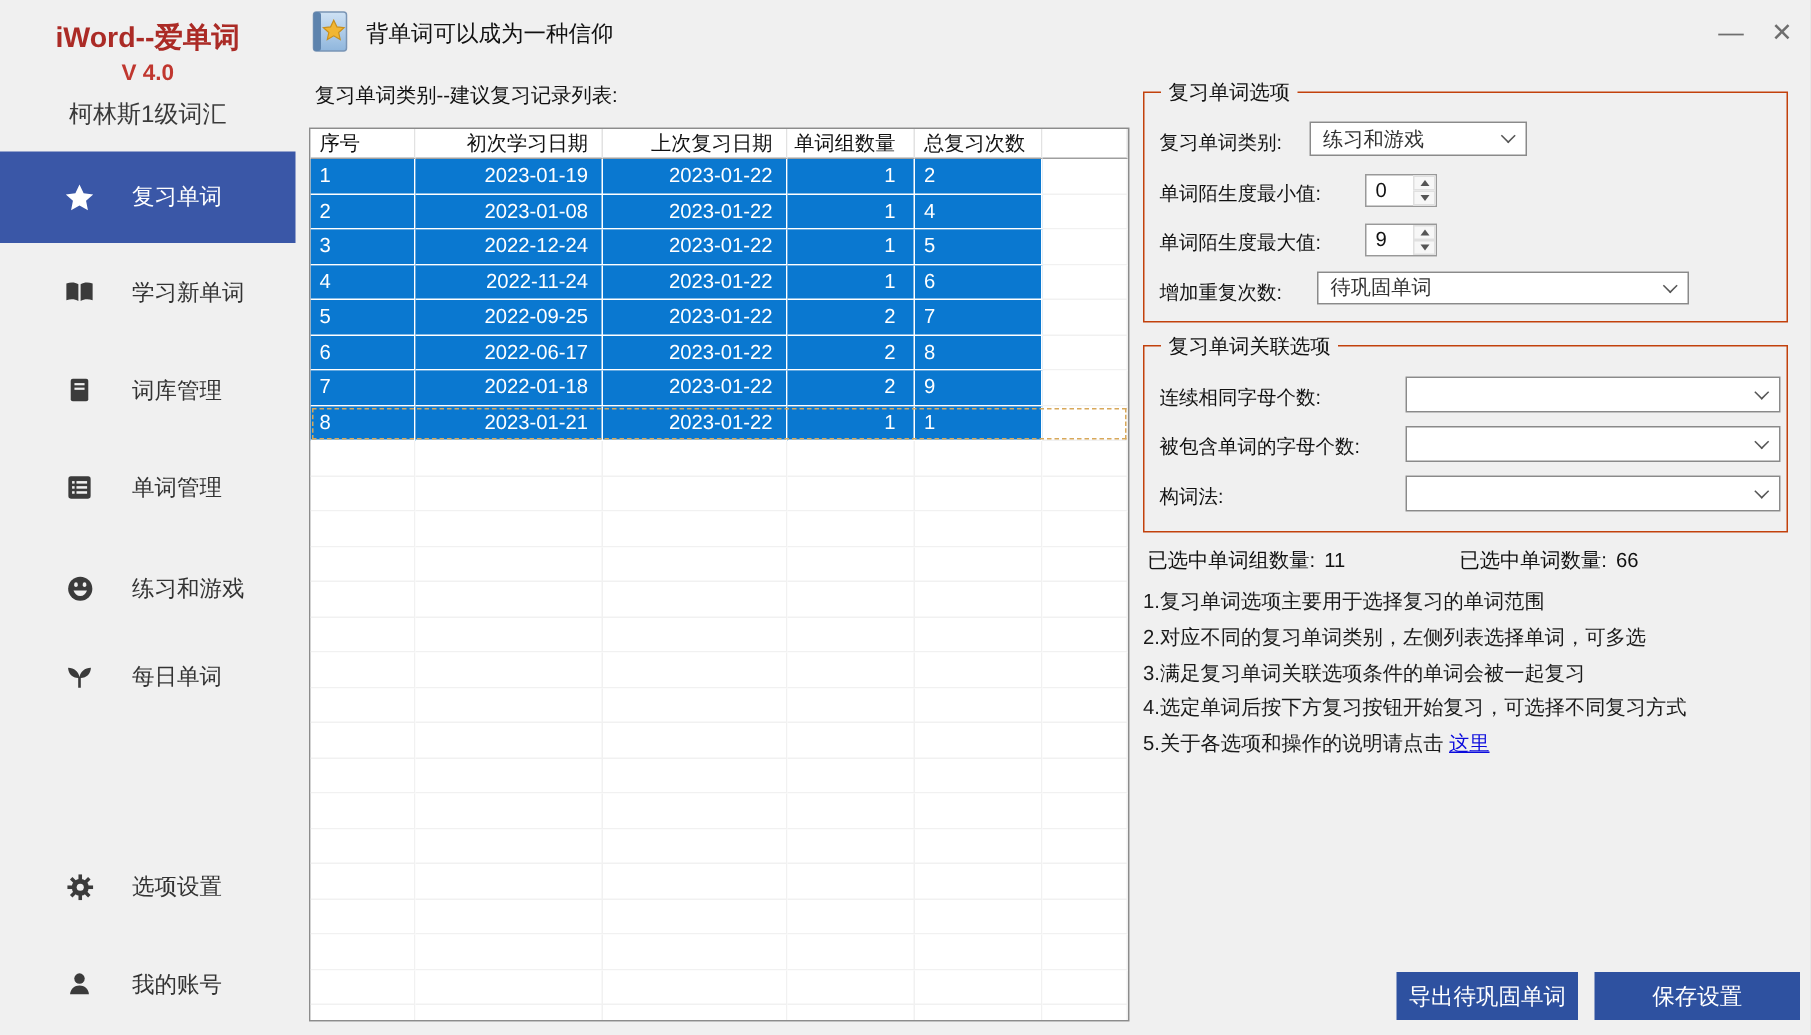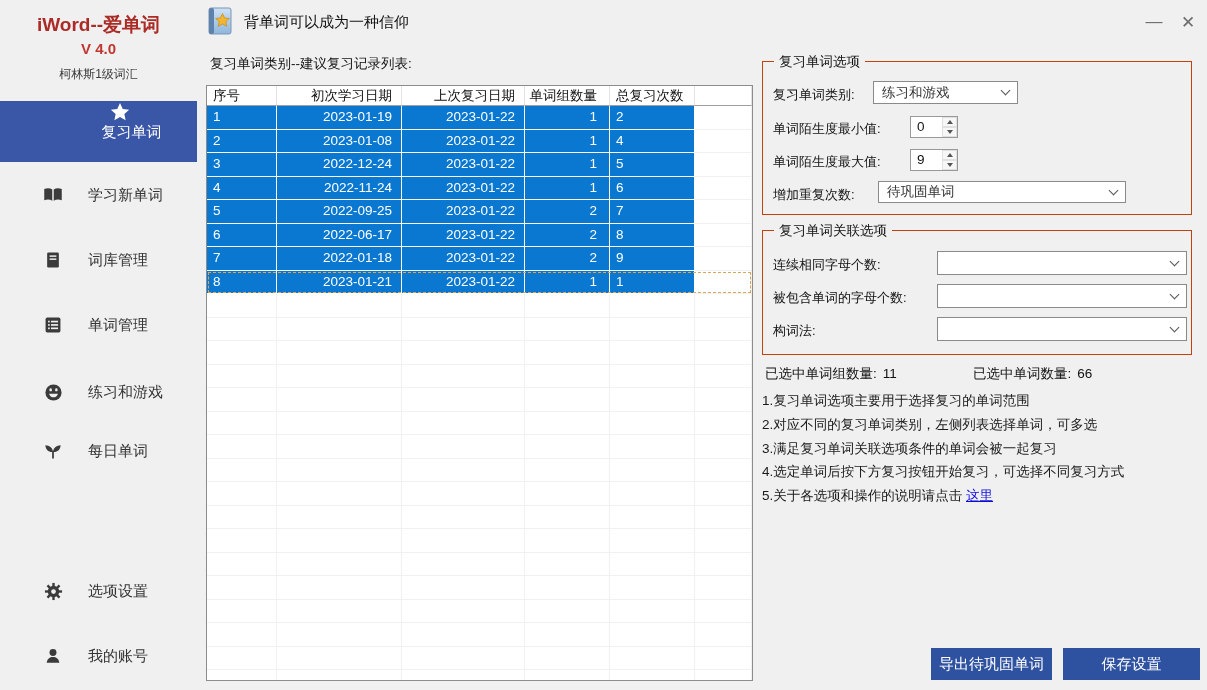--- a/index.html
+++ b/index.html
@@ -14,28 +14,28 @@
   .win-min { left:1140px; }
   .win-close { left:1174px; }
 
   
   .sidebar { position:absolute; left:0; top:0; width:206px; height:690px; }
   .app-title { position:absolute; left:0; top:12px; width:197px; text-align:center;
                font-size:19px; font-weight:bold; color:#ab2b26; }
   .app-version { position:absolute; left:0; top:40px; width:197px; text-align:center;
                  font-size:15px; font-weight:bold; color:#c0372f; }
   .app-lexicon { position:absolute; left:0; top:66px; width:197px; text-align:center;
-                 font-size:12px; color:#3a3a3a; }
+                 font-size:16px; color:#3a3a3a; }
   .nav-item { position:absolute; left:0; width:197px; height:40px; display:flex; align-items:center;
               padding-left:42px; color:#333; }
   .nav-item .nav-icon { width:22px; height:22px; display:flex; align-items:center; justify-content:center; color:#3b3b3b; }
   .nav-item .nav-label { margin-left:24px; font-size:15px; }
   .nav-item.active { background:#3a57a7; color:#fff; height:61px; }
   .nav-item.active .nav-icon { color:#fff; }
-  .nav-item:nth-child(1){ top:101px;flex-direction:column; }
+  .nav-item:nth-child(1){ top:101px; }
   .nav-item:nth-child(2){ top:175px; }
   .nav-item:nth-child(3){ top:240px; }
   .nav-item:nth-child(4){ top:305px; }
   .nav-item:nth-child(5){ top:372px; }
   .nav-item:nth-child(6){ top:431px; }
   .nav-item:nth-child(7){ top:571px; }
   .nav-item:nth-child(8){ top:636px; }
 
   
   .list-label { position:absolute; left:210px; top:55px; font-size:13.5px; color:#111; }

